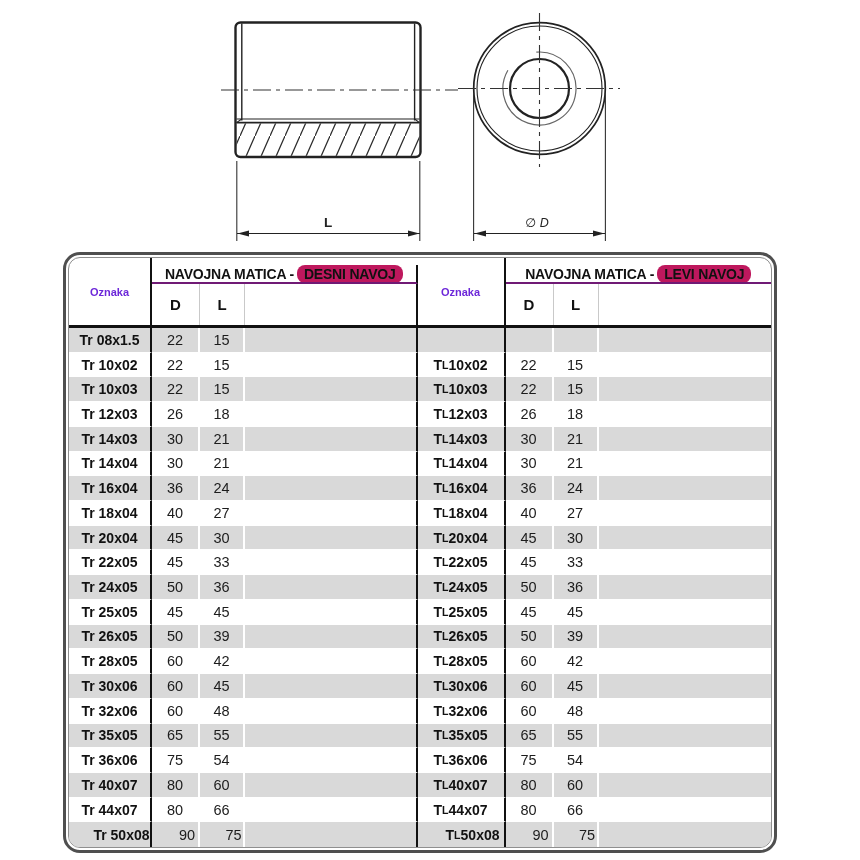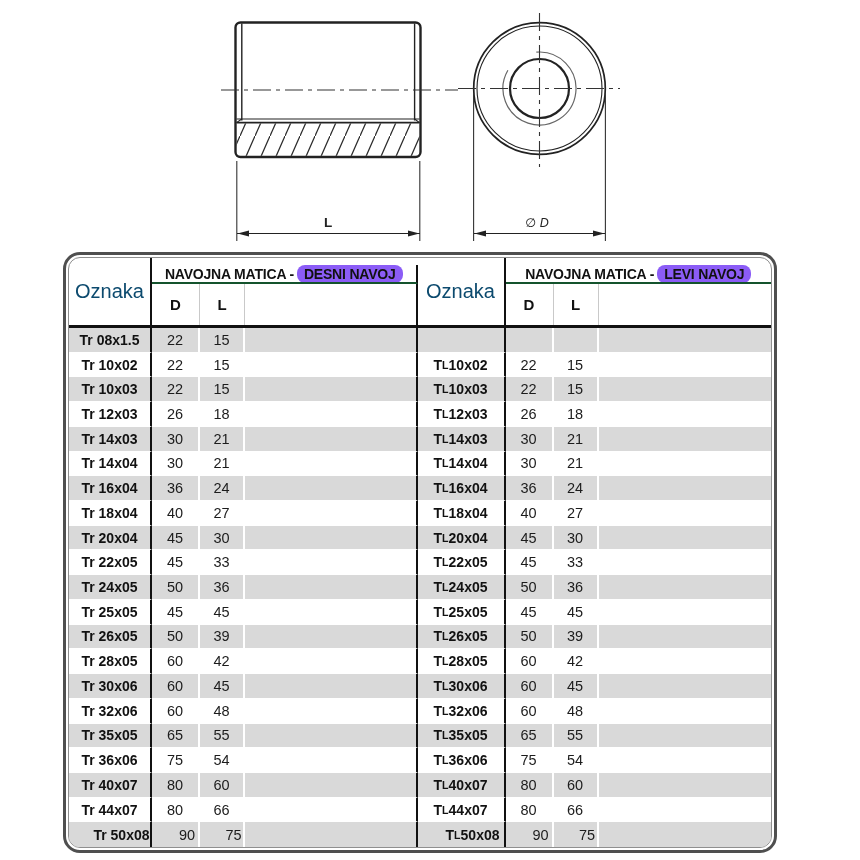--- a/index.html
+++ b/index.html
@@ -23,29 +23,29 @@
   .tbl-inner { --cols: 83px 48px 45px 1fr 88px 48px 45px 1fr; }
 
   .thead {
     display:grid; grid-template-columns:var(--cols); grid-template-rows:26px 1fr;
     height:70px; flex:0 0 auto; border-bottom:3px solid #111; box-sizing:border-box;
   }
   .c { display:flex; align-items:center; justify-content:center; box-sizing:border-box; min-width:0; }
   .bR  { border-right:2px solid #111; }
   .wR  { border-right:2px solid #fff; }
   .gR  { border-right:1.5px solid #c9c9c9; }
-  .bB  { border-bottom:2px solid #14532d;margin-top:7px; }
-
-  .oz { font-weight:normal; font-size:20px; color:#0c4a6e; }
+  .bB  { border-bottom:2px solid #701a75;margin-top:7px; }
+
+  .oz { font-weight:bold; font-size:11px; color:#6d28d9; }
   .oz-l { grid-column:1; grid-row:1/3; }
   .oz-r { grid-column:5; grid-row:1/3; }
   .title { font-weight:bold; font-size:14px; color:#111; letter-spacing:-0.2px; white-space:nowrap; overflow:hidden; }
   .title-l { grid-column:2/5; grid-row:1; }
   .title-r { grid-column:6/9; grid-row:1; }
-  .pill { background:#8b5cf6; border-radius:8px; padding:1px 7px; margin-left:3px; }
+  .pill { background:#be185d; border-radius:8px; padding:1px 7px; margin-left:3px; }
   .dh { font-weight:bold; font-size:15px; color:#111; }
   .h2l1 { grid-column:2; grid-row:2; }
   .h2l2 { grid-column:3; grid-row:2; }
   .h2l3 { grid-column:4; grid-row:2; }
   .h2r1 { grid-column:6; grid-row:2; }
   .h2r2 { grid-column:7; grid-row:2; }
   .h2r3 { grid-column:8; grid-row:2; }
 
   .rows { flex:1 1 auto; display:flex; flex-direction:column; }
   .trow { flex:1 1 0; display:grid; grid-template-columns:var(--cols); }

